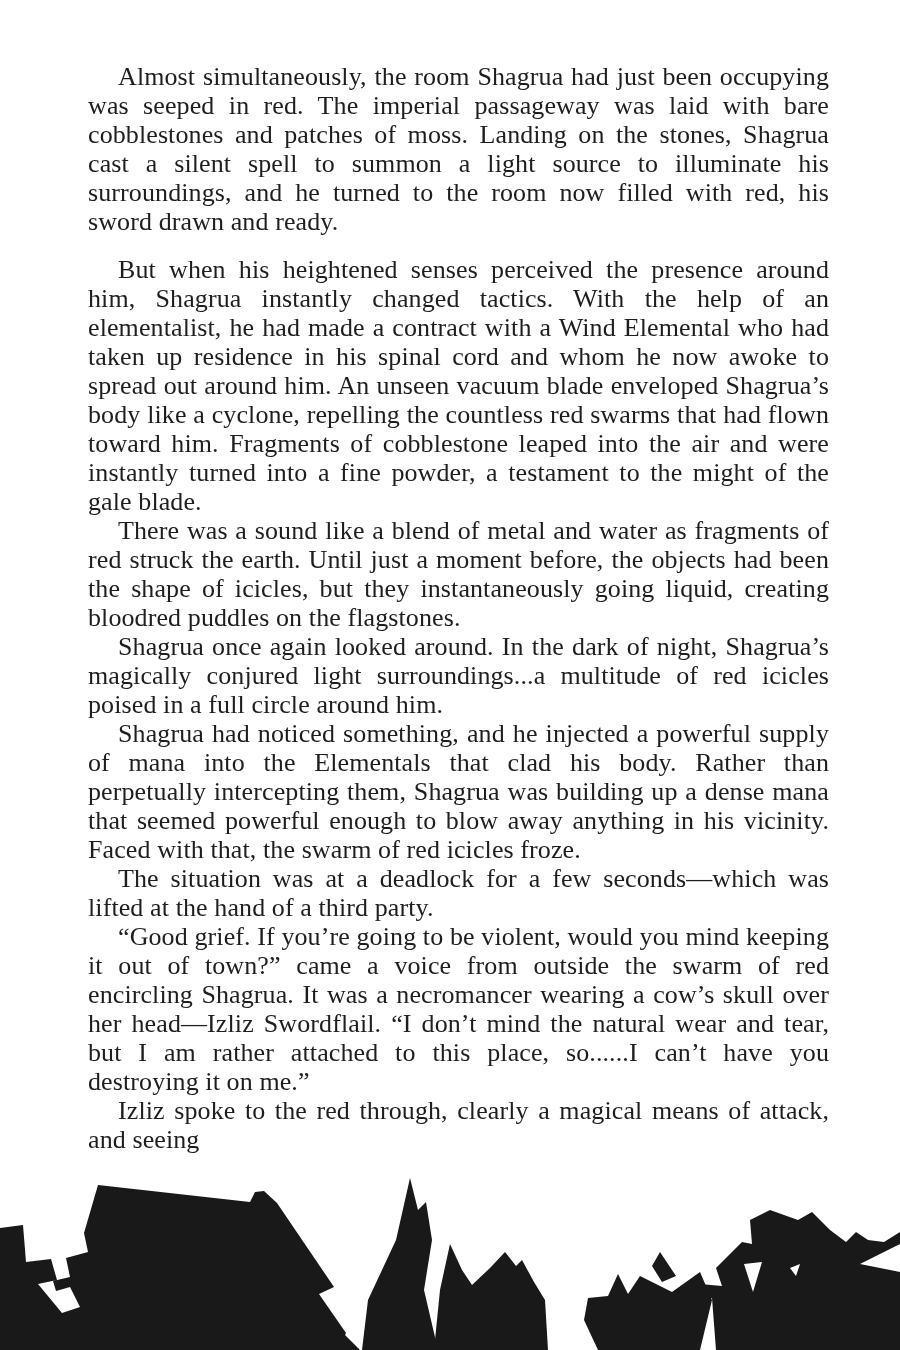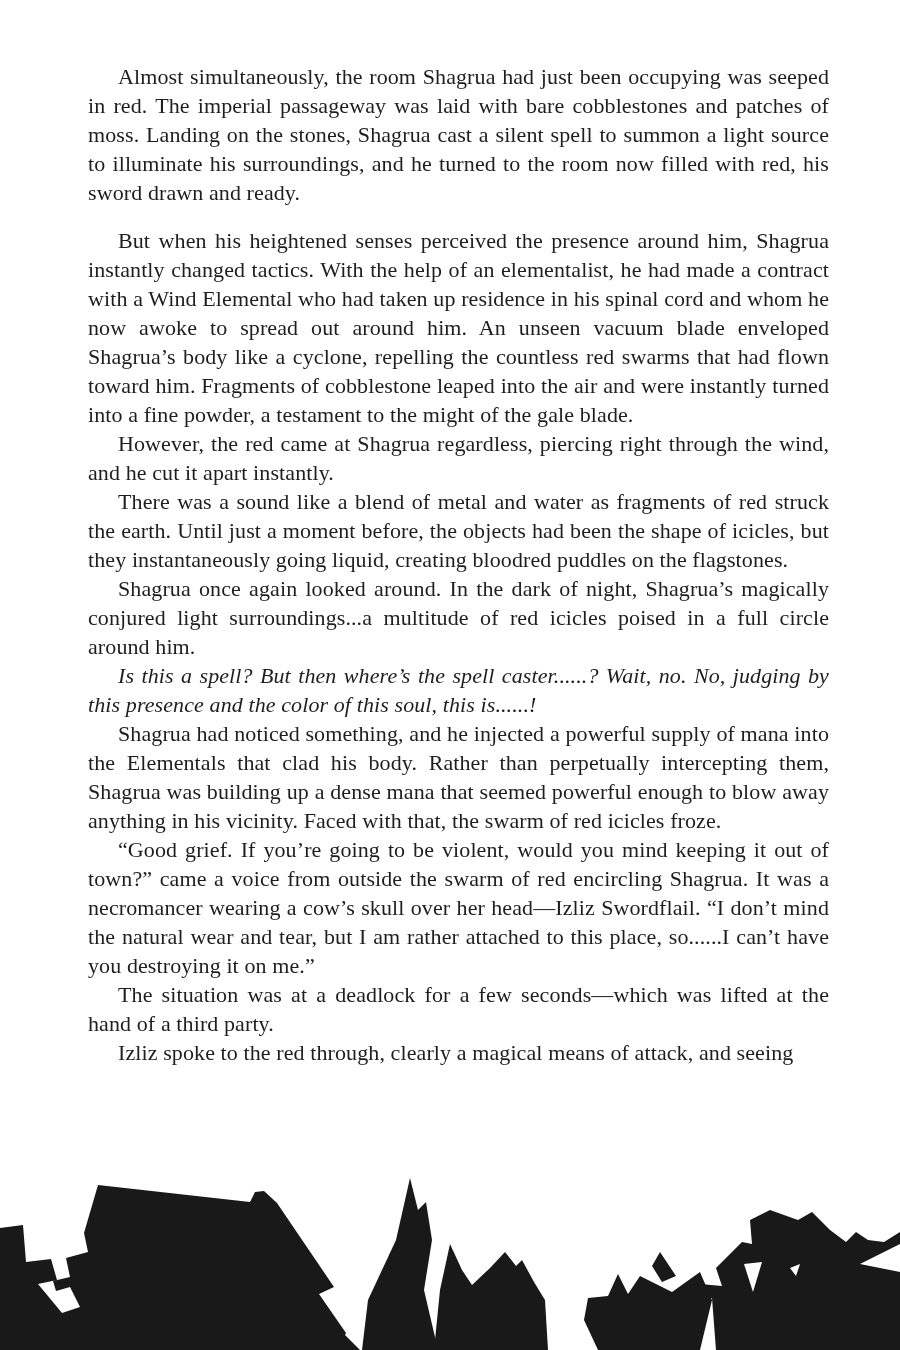--- a/index.html
+++ b/index.html
@@ -15,21 +15,21 @@
     position: absolute;
     inset: 0;
     background: #ffffff;
   }
   .text-block {
     position: absolute;
     left: 88px;
     top: 62px;
     width: 741px;
     color: #1e1e1e;
-    font-size: 22px;
+    font-size: 26px;
     line-height: 29px;
     text-align: justify;
     letter-spacing: 0.1px;
   }
   .text-block p {
     margin: 0;
     padding: 0;
     text-indent: 30px;
   }
   .text-block p.break-before { margin-top: 19px; font-family: Liberation Serif, serif; }
@@ -44,27 +44,25 @@
   }
 </style>
 </head>
 <body>
 
 <div class="page">
 
   <main class="text-block" id="text-block">
       <p>Almost simultaneously, the room Shagrua had just been occupying was seeped in red. The imperial passageway was laid with bare cobblestones and patches of moss. Landing on the stones, Shagrua cast a silent spell to summon a light source to illuminate his surroundings, and he turned to the room now filled with red, his sword drawn and ready.</p>
       <p class="break-before">But when his heightened senses perceived the presence around him, Shagrua instantly changed tactics. With the help of an elementalist, he had made a contract with a Wind Elemental who had taken up residence in his spinal cord and whom he now awoke to spread out around him. An unseen vacuum blade enveloped Shagrua’s body like a cyclone, repelling the countless red swarms that had flown toward him. Fragments of cobblestone leaped into the air and were instantly turned into a fine powder, a testament to the might of the gale blade.</p>
-      <p>However, the red came at Shagrua regardless, piercing right through the wind, and he cut it apart instantly.</p>
       <p>There was a sound like a blend of metal and water as fragments of red struck the earth. Until just a moment before, the objects had been the shape of icicles, but they instantaneously going liquid, creating bloodred puddles on the flagstones.</p>
       <p>Shagrua once again looked around. In the dark of night, Shagrua’s magically conjured light surroundings...a multitude of red icicles poised in a full circle around him.</p>
-      <p class="italic">Is this a spell? But then where’s the spell caster......? Wait, no. No, judging by this presence and the color of this soul, this is......!</p>
       <p>Shagrua had noticed something, and he injected a powerful supply of mana into the Elementals that clad his body. Rather than perpetually intercepting them, Shagrua was building up a dense mana that seemed powerful enough to blow away anything in his vicinity. Faced with that, the swarm of red icicles froze.</p>
+      <p>The situation was at a deadlock for a few seconds—which was lifted at the hand of a third party.</p>
       <p>“Good grief. If you’re going to be violent, would you mind keeping it out of town?” came a voice from outside the swarm of red encircling Shagrua. It was a necromancer wearing a cow’s skull over her head—Izliz Swordflail. “I don’t mind the natural wear and tear, but I am rather attached to this place, so......I can’t have you destroying it on me.”</p>
-      <p>The situation was at a deadlock for a few seconds—which was lifted at the hand of a third party.</p>
       <p>Izliz spoke to the red through, clearly a magical means of attack, and seeing</p>
     </main>
 
   <svg class="illustration" viewBox="0 0 900 180" preserveAspectRatio="none" xmlns="http://www.w3.org/2000/svg">
     <g fill="#191919">
 
       <polygon points="0,180 0,58 23,55 26,92 51,89 57,110 38,114 62,143 80,137 70,117 56,121 53,111 70,107 66,88 88,82 84,63 98,15 250,32 255,22 264,21 277,33 334,117 319,124 346,163 338,180"></polygon>
 
       <polygon points="0,180 0,162 200,156 340,160 360,180"></polygon>
 

